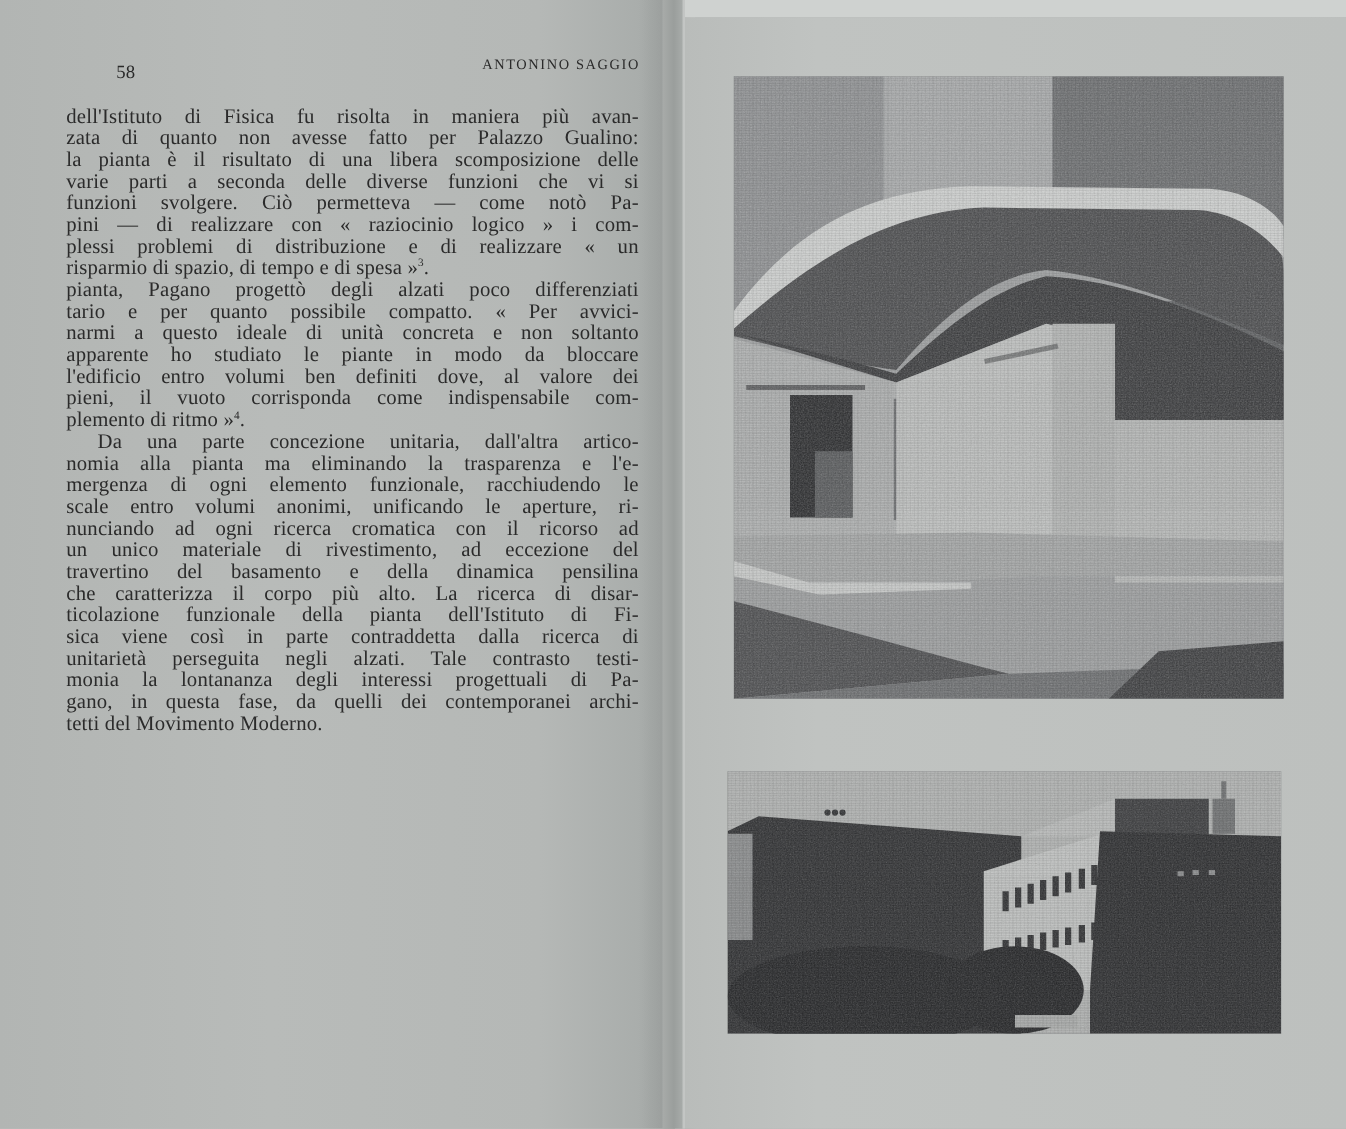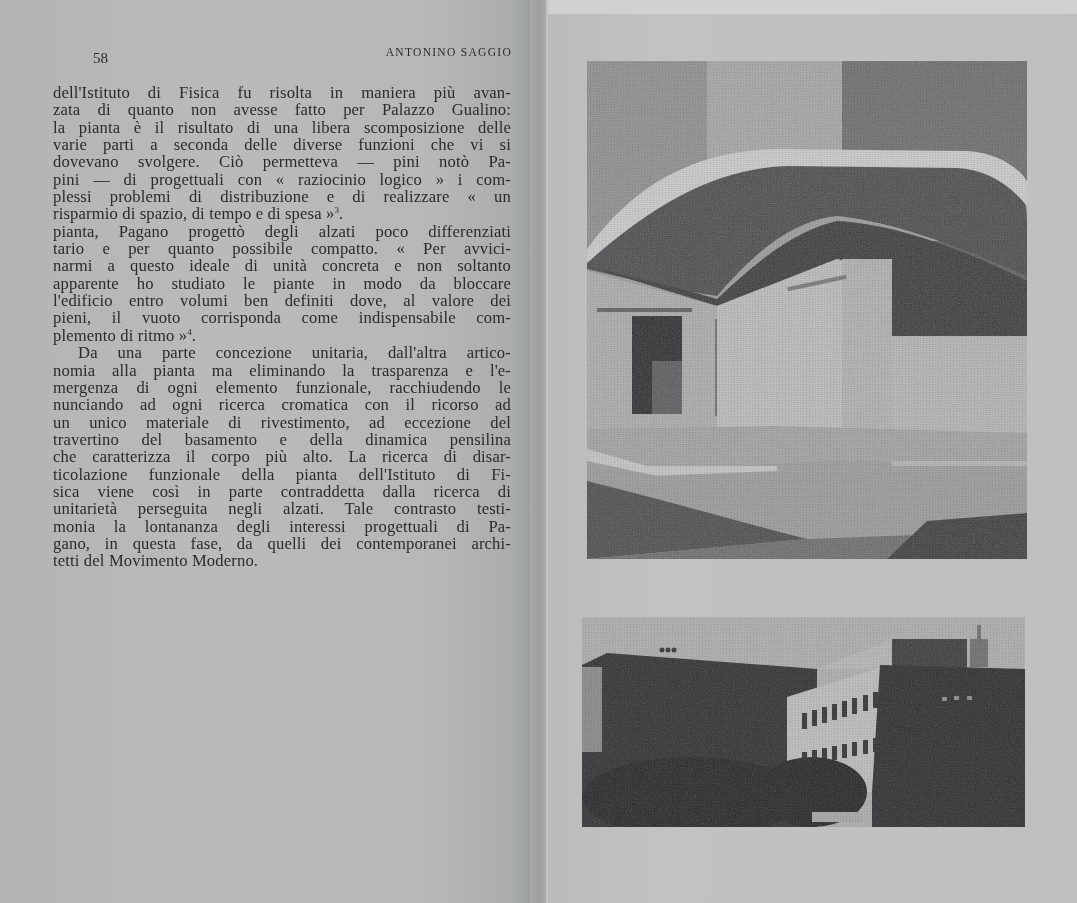--- a/index.html
+++ b/index.html
@@ -75,34 +75,35 @@
 <div class="page-left">
   <div class="running-head">
     <span class="page-number">58</span>
     <span class="author-head">ANTONINO SAGGIO</span>
   </div>
   <div class="body-text" id="body-text">
       <span class="line"><span>dell'Istituto di Fisica fu risolta in maniera più avan-</span></span>
       <span class="line"><span>zata di quanto non avesse fatto per Palazzo Gualino:</span></span>
       <span class="line"><span>la pianta è il risultato di una libera scomposizione delle</span></span>
       <span class="line"><span>varie parti a seconda delle diverse funzioni che vi si</span></span>
-      <span class="line"><span>dovevano svolgere. Ciò permetteva — pini notò Pa-</span></span>
-      <span class="line"><span>pini — di progettuali con « raziocinio logico » i com-</span></span>
+      <span class="line"><span>funzioni svolgere. Ciò permetteva — come notò Pa-</span></span>
+      <span class="line"><span>pini — di realizzare con « raziocinio logico » i com-</span></span>
       <span class="line"><span>plessi problemi di distribuzione e di realizzare « un</span></span>
       <span class="line last"><span>risparmio di spazio, di tempo e di spesa »</span><sup>3</sup><span>.</span></span>
       <span class="line"><span>pianta, Pagano progettò degli alzati poco differenziati</span></span>
       <span class="line"><span>tario e per quanto possibile compatto. « Per avvici-</span></span>
       <span class="line"><span>narmi a questo ideale di unità concreta e non soltanto</span></span>
       <span class="line"><span>apparente ho studiato le piante in modo da bloccare</span></span>
       <span class="line"><span>l'edificio entro volumi ben definiti dove, al valore dei</span></span>
       <span class="line"><span>pieni, il vuoto corrisponda come indispensabile com-</span></span>
       <span class="line last"><span>plemento di ritmo »</span><sup>4</sup><span>.</span></span>
       <span class="line indent"><span>Da una parte concezione unitaria, dall'altra artico-</span></span>
       <span class="line"><span>nomia alla pianta ma eliminando la trasparenza e l'e-</span></span>
       <span class="line"><span>mergenza di ogni elemento funzionale, racchiudendo le</span></span>
+      <span class="line"><span>scale entro volumi anonimi, unificando le aperture, ri-</span></span>
       <span class="line"><span>nunciando ad ogni ricerca cromatica con il ricorso ad</span></span>
       <span class="line"><span>un unico materiale di rivestimento, ad eccezione del</span></span>
       <span class="line"><span>travertino del basamento e della dinamica pensilina</span></span>
       <span class="line"><span>che caratterizza il corpo più alto. La ricerca di disar-</span></span>
       <span class="line"><span>ticolazione funzionale della pianta dell'Istituto di Fi-</span></span>
       <span class="line"><span>sica viene così in parte contraddetta dalla ricerca di</span></span>
       <span class="line"><span>unitarietà perseguita negli alzati. Tale contrasto testi-</span></span>
       <span class="line"><span>monia la lontananza degli interessi progettuali di Pa-</span></span>
       <span class="line"><span>gano, in questa fase, da quelli dei contemporanei archi-</span></span>
       <span class="line last"><span>tetti del Movimento Moderno.</span></span>

